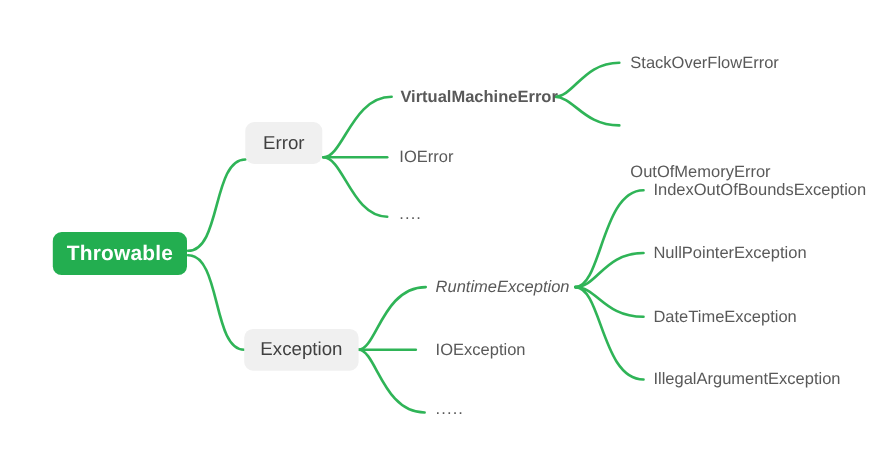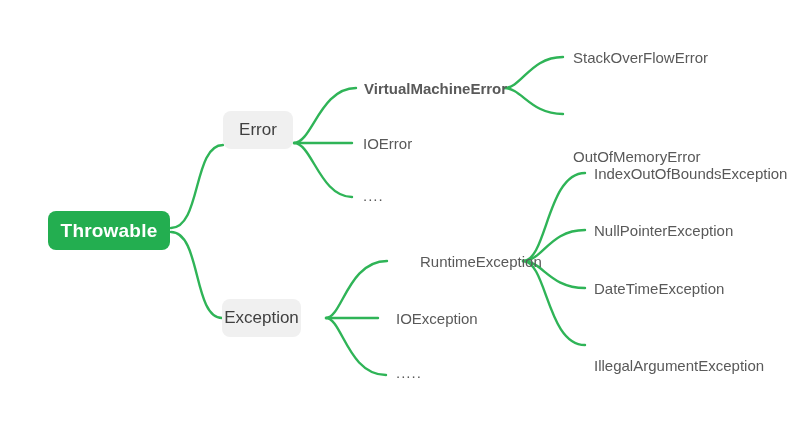--- a/index.html
+++ b/index.html
@@ -59,39 +59,39 @@
     <path class="connector" d="M523,261 C547,261 547,173 585,173"></path>
     <path class="connector" d="M523,261 C543,261 549,230 585,230"></path>
     <path class="connector" d="M523,261 C543,261 549,288 585,288"></path>
     <path class="connector" d="M523,261 C547,261 547,345 585,345"></path>
   </svg>
 
   <div class="node-box root-box" style="left:48px;top:211px;width:122px;height:39px;">Throwable</div>
 
   <div class="node-box branch-box" style="left:223px;top:111px;width:70px;height:38px;">Error</div>
 
-  <div class="node-box branch-box" style="left:222px;top:299px;width:79px;height:38px;">Exception</div>
+  <div class="node-box branch-box" style="left:222px;top:299px;width:104px;height:38px;">Exception</div>
 
   <span class="leaf" style="left:364px;top:88px;font-weight:bold;">VirtualMachineError</span>
 
   <span class="leaf" style="left:363px;top:143px;">IOError</span>
 
   <span class="leaf dots" style="left:363px;top:195px;">....</span>
 
   <span class="leaf" style="left:573px;top:57px;">StackOverFlowError</span>
 
   <span class="leaf" style="left:573px;top:114px;margin-top:42px;">OutOfMemoryError</span>
 
-  <span class="leaf" style="left:420px;top:261px;">RuntimeException</span>
+  <span class="leaf" style="left:396px;top:261px;font-style:italic;">RuntimeException</span>
 
   <span class="leaf" style="left:396px;top:318px;">IOException</span>
 
   <span class="leaf dots" style="left:396px;top:372px;">.....</span>
 
   <span class="leaf" style="left:594px;top:173px;">IndexOutOfBoundsException</span>
 
   <span class="leaf" style="left:594px;top:230px;">NullPointerException</span>
 
   <span class="leaf" style="left:594px;top:288px;">DateTimeException</span>
 
-  <span class="leaf" style="left:594px;top:345px;margin-top:20px;">IllegalArgumentException</span>
+  <span class="leaf" style="left:594px;top:345px;">IllegalArgumentException</span>
 
 </div>
 
 </body></html>

